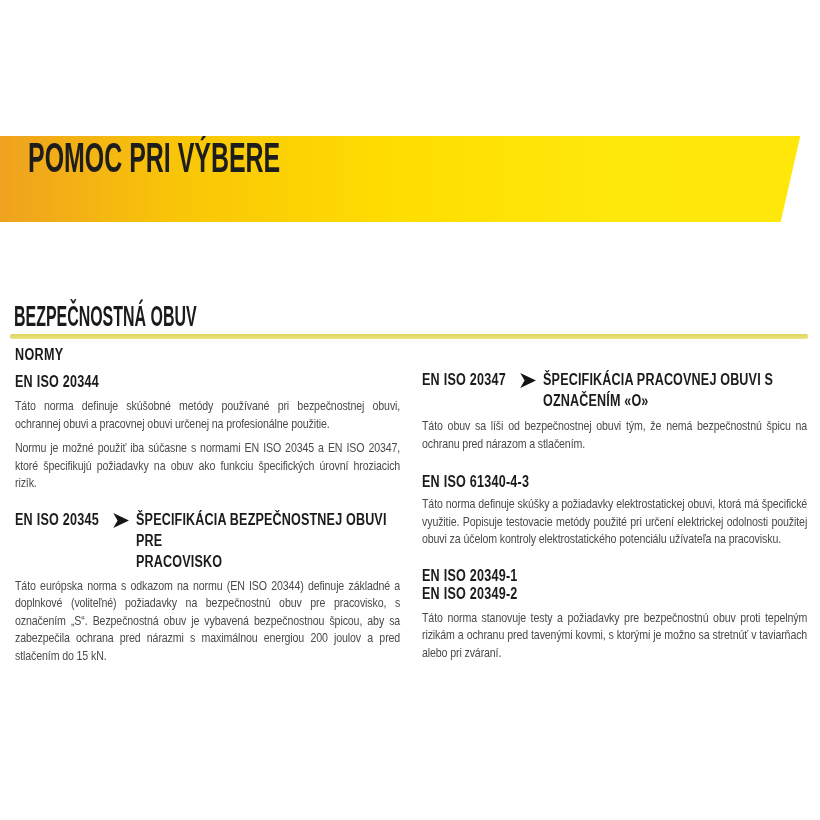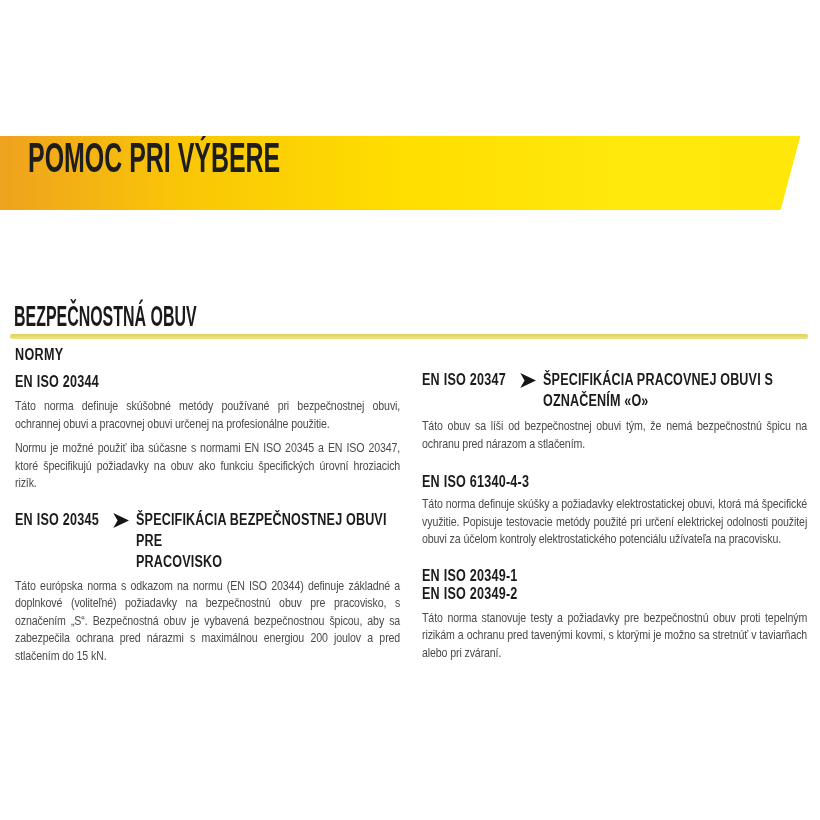--- a/index.html
+++ b/index.html
@@ -2,21 +2,21 @@
 <html><head>
 <meta charset="utf-8">
 <style>
   html,body{margin:0;padding:0;}
   body{
     width:820px;height:820px;background:#ffffff;overflow:hidden;position:relative;
     font-family:"Liberation Sans",sans-serif;
   }
   
   .banner{
-    position:absolute;left:0;top:136px;width:820px;height:74px;
+    position:absolute;left:0;top:136px;width:820px;height:86px;
     background:linear-gradient(90deg,#efa21f 0%,#f9c607 22%,#ffdd00 48%,#ffe80c 75%,#ffe70a 100%);
     clip-path:polygon(0 0,97.6% 0,95.2% 100%,0 100%);
   }
   .banner-title{
     position:absolute;left:28px;top:1px;
     font-size:43px;font-weight:bold;line-height:40px;color:#1d1d1d;
     transform:scaleX(0.58);transform-origin:0 0;white-space:nowrap;letter-spacing:0;
   }
   
   .section-title{

